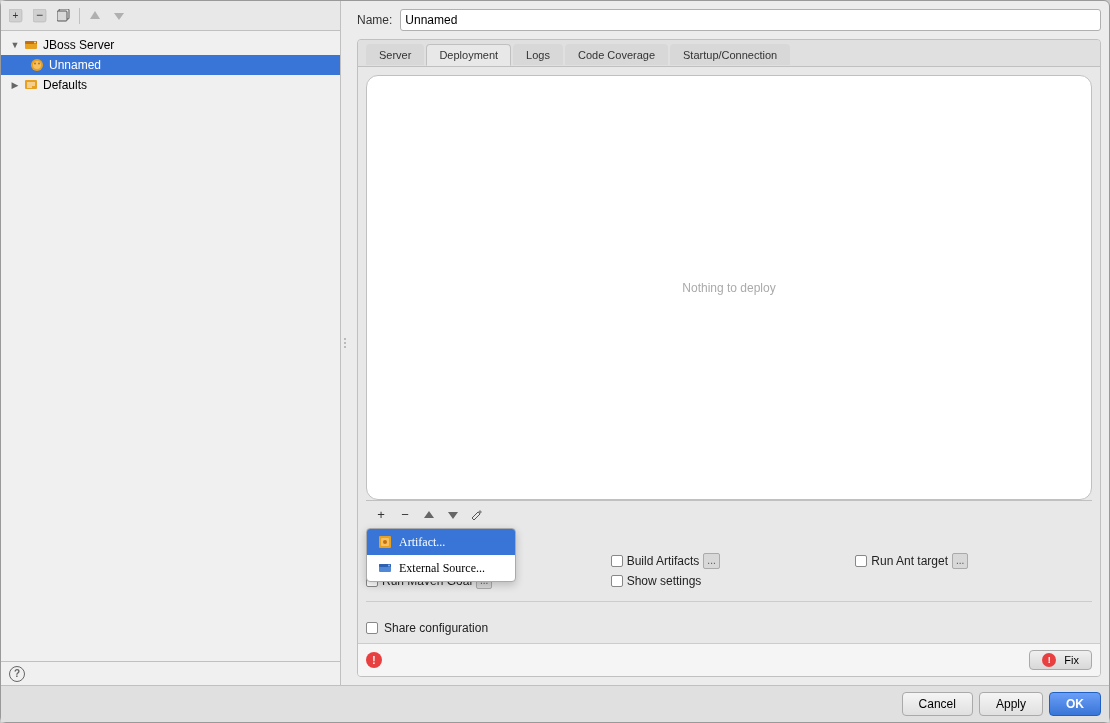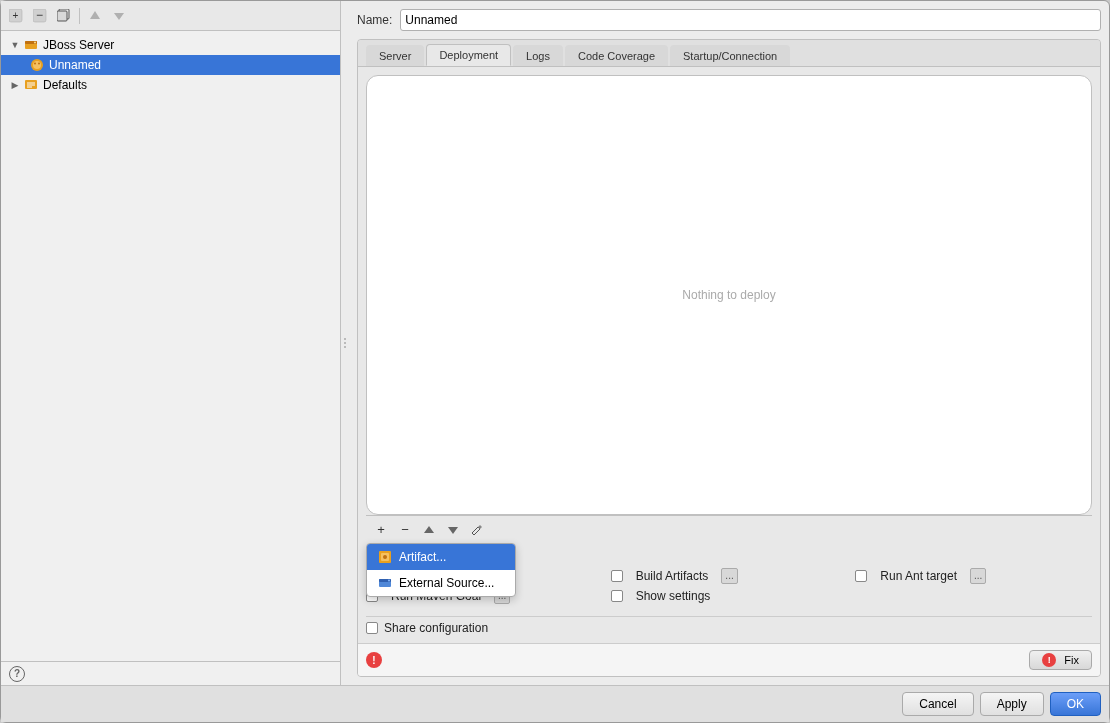--- a/index.html
+++ b/index.html
@@ -154,21 +154,21 @@
       flex: 1;
       background: #e8e8e8;
       border: 1px solid #c0c0c0;
       border-radius: 4px;
       display: flex;
       flex-direction: column;
       overflow: hidden;
     }
     .tabs-bar {
       display: flex;
-      align-items: center;
+      align-items: flex-start;
       padding: 4px 8px 0 8px;
       background: #e0e0e0;
       border-bottom: 1px solid #c0c0c0;
     }
     .tab {
       padding: 4px 12px;
       font-size: 11px;
       cursor: pointer;
       border: 1px solid transparent;
       border-bottom: none;
@@ -237,20 +237,21 @@
       position: absolute;
       left: 0;
       top: 28px;
       background: white;
       border: 1px solid #aaa;
       border-radius: 4px;
       box-shadow: 0 3px 8px rgba(0,0,0,0.2);
       z-index: 100;
       min-width: 150px;
       overflow: hidden;
+      font-family: Liberation Serif, serif;
     }
     .dropdown-item {
       display: flex;
       align-items: center;
       padding: 5px 10px;
       cursor: pointer;
       font-size: 12px;
     }
     .dropdown-item.selected-item {
       background: #3875d7;
@@ -269,21 +270,21 @@
     }
     .launch-grid {
       display: grid;
       grid-template-columns: 1fr 1fr 1fr;
       gap: 4px 8px;
       padding: 4px 0;
     }
     .launch-item {
       display: flex;
       align-items: center;
-      gap: 13px;
+      gap: 4px;
     }
     .launch-checkbox {
       width: 12px; height: 12px;
       border: 1px solid #888;
       border-radius: 2px;
       background: white;
       display: flex; align-items: center; justify-content: center;
       cursor: pointer;
       flex-shrink: 0;
     }
@@ -307,21 +308,21 @@
       background: #d8d8d8;
       border: 1px solid #aaa;
       border-radius: 2px;
       padding: 0 3px;
       cursor: pointer;
       line-height: 14px;
     }
     
     .share-section {
       margin-top: 8px;
-      padding-top: 4px;
+      padding-top: 19px;
       border-top: 1px solid #ccc;
     }
     .share-item {
       display: flex;
       align-items: center;
       gap: 6px;
     }
     
     .warning-bar {
       display: flex;
@@ -370,21 +371,21 @@
       border: 1px solid #aaa;
       border-radius: 4px;
       font-size: 12px;
       cursor: pointer;
       background: linear-gradient(to bottom, #f5f5f5, #e0e0e0);
     }
     .bottom-btn.primary {
       background: linear-gradient(to bottom, #6b9ef8, #3875d7);
       border-color: #2060c0;
       color: white;
-      font-weight: 400;
+      font-weight: 700;
     }
     
     .resize-handle {
       width: 8px;
       display: flex;
       flex-direction: column;
       justify-content: center;
       align-items: center;
       cursor: col-resize;
       gap: 2px;

